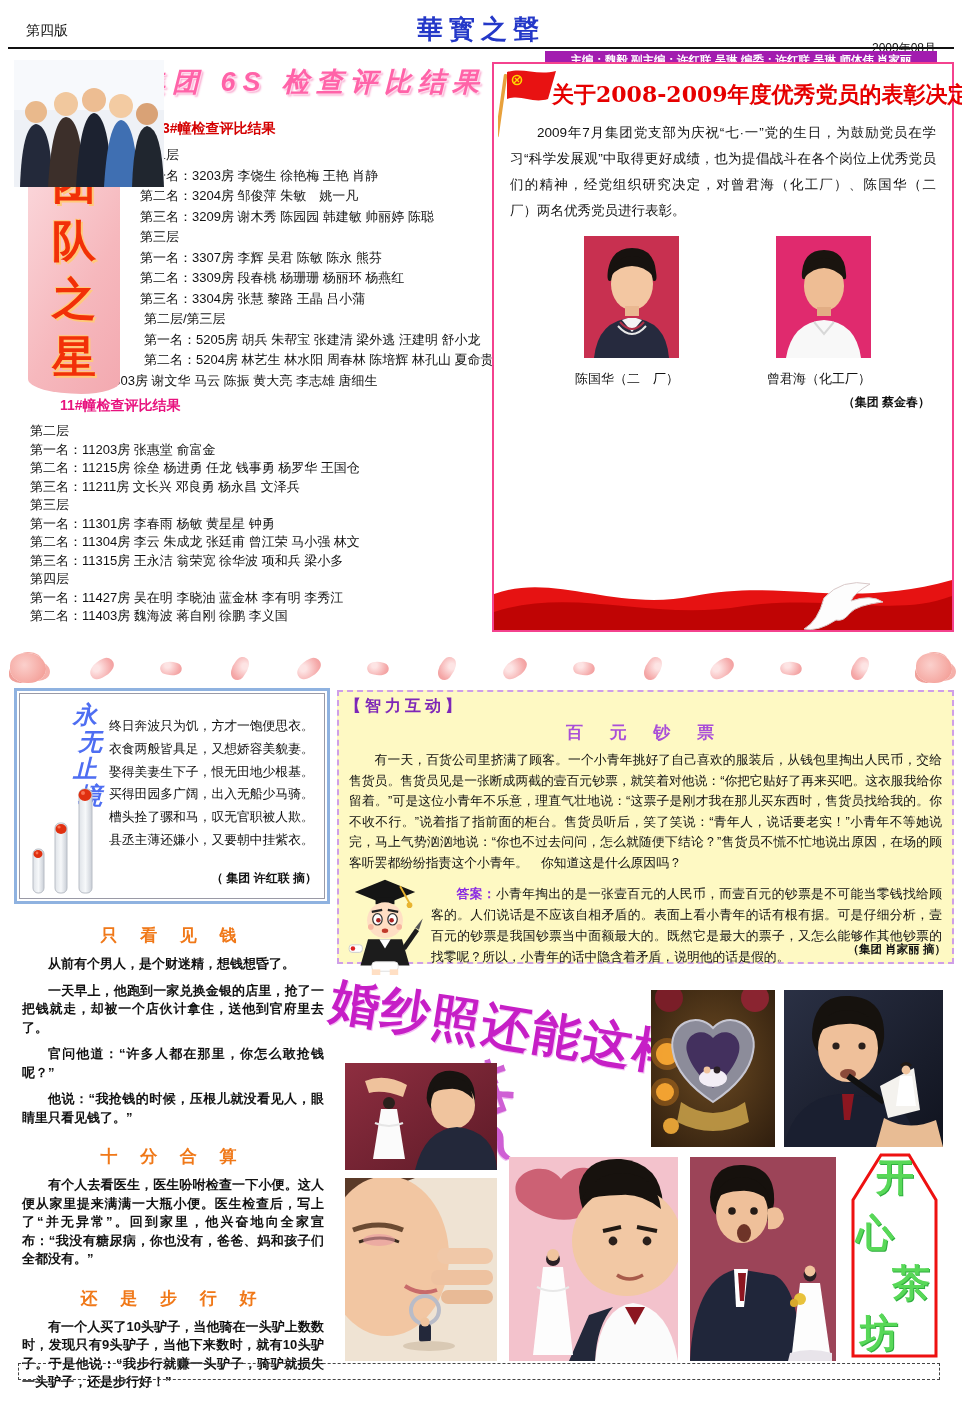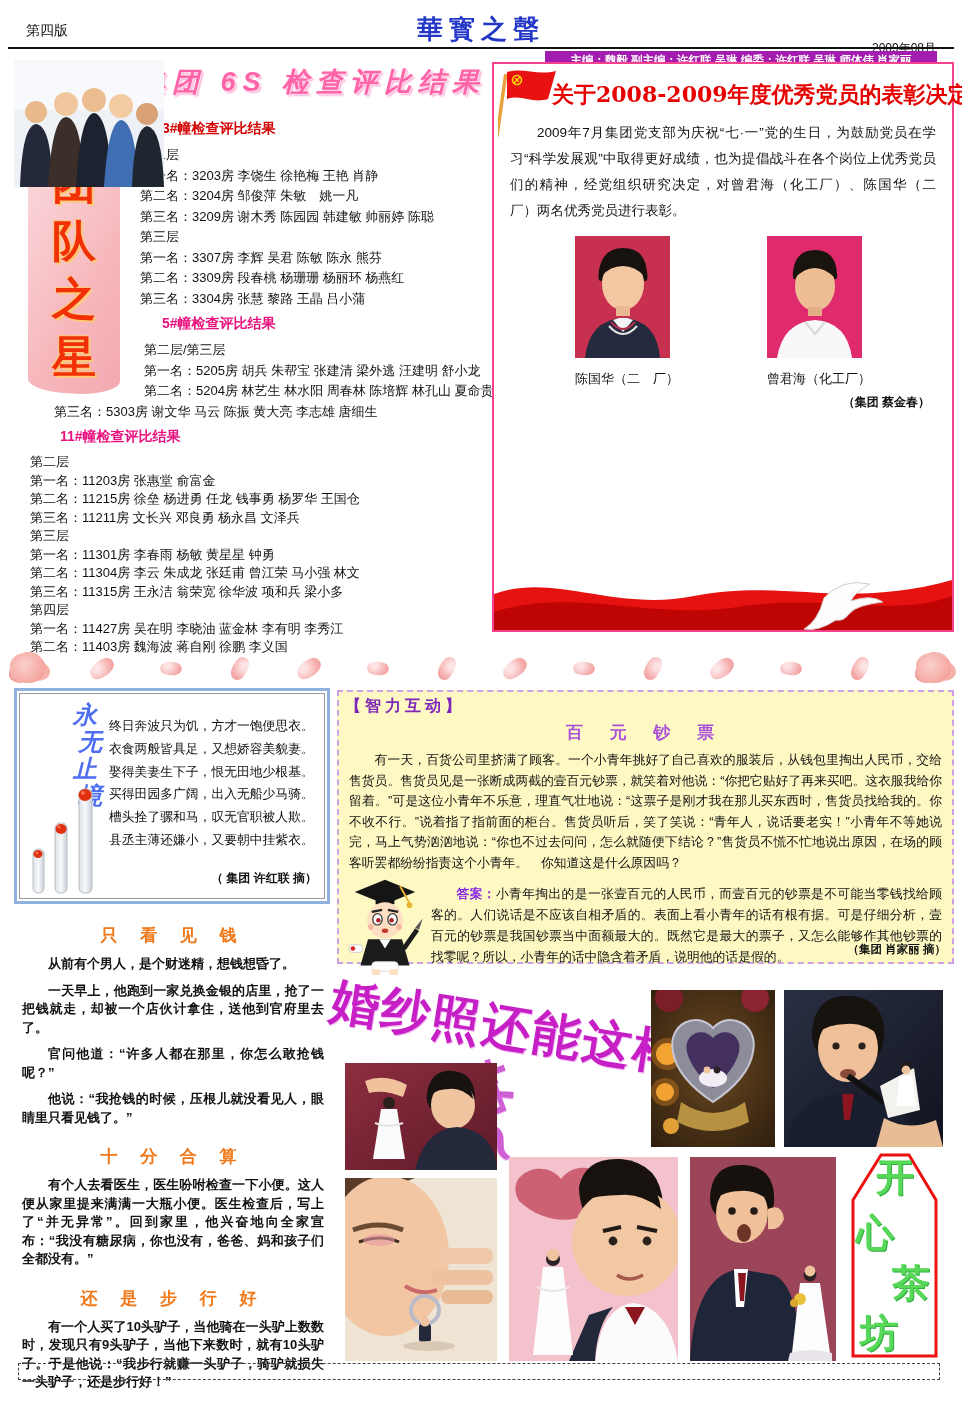--- a/index.html
+++ b/index.html
@@ -33,21 +33,21 @@
   .ind{margin-left:110px}.ind2{margin-left:114px}.out{margin-left:24px}
   .tight{line-height:18.5px;}
 
   
   .award-box{left:492px;top:62px;width:462px;height:570px;border:2px solid #f4428e;box-sizing:border-box;background:#fff;}
   .flag{position:absolute;left:4px;top:2px;}
   .award-title{margin:16px 8px 0 58px;font-size:22px;font-weight:bold;color:#e60000;white-space:nowrap;
                font-family:"DejaVu Serif",serif;}
   .award-p{font-size:13.5px;line-height:26px;text-align:justify;text-indent:2em;margin:10px 16px 0 16px;}
   .photo-row{display:flex;justify-content:center;gap:88px;margin-top:12px;}
-  .photo-row figure{margin:0;text-align:left;}
+  .photo-row figure{margin:0;text-align:right;}
   .photo-row figcaption{font-size:13px;margin-top:8px;}
   .award-byline{text-align:right;margin:6px 22px 0 0;font-weight:bold;font-size:12px;position:relative;z-index:2;}
   .waves{position:absolute;left:0;bottom:0;width:458px;height:62px;}
 
   
   .petal-row{left:0;top:650px;width:962px;height:36px;display:flex;justify-content:space-between;
              align-items:center;padding:0 10px;box-sizing:border-box;}
   .petal{display:inline-block;width:26px;height:17px;
          background:radial-gradient(circle at 30% 35%,#fde4e4 15%,#f5a9a9 70%,#ef9797);
          border-radius:70% 30% 65% 30%/60% 45% 60% 40%;}
@@ -141,21 +141,20 @@
   <div class="abs res-col">
     <div class="res-h c-red ml-h">3#幢检查评比结果</div>
     <div class="res-row ind">第二层</div>
     <div class="res-row ind">第一名：3203房 李饶生 徐艳梅 王艳 肖静</div>
     <div class="res-row ind">第二名：3204房 邹俊萍 朱敏　姚一凡</div>
     <div class="res-row ind">第三名：3209房 谢木秀 陈园园 韩建敏 帅丽婷 陈聪</div>
     <div class="res-row ind">第三层</div>
     <div class="res-row ind">第一名：3307房 李辉 吴君 陈敏 陈永 熊芬</div>
     <div class="res-row ind">第二名：3309房 段春桃 杨珊珊 杨丽环 杨燕红</div>
     <div class="res-row ind">第三名：3304房 张慧 黎路 王晶 吕小蒲</div>
-    <div class="res-h c-pink ml-h">5#幢检查评比结果</div>
     <div class="res-row ind2">第二层/第三层</div>
     <div class="res-row ind2">第一名：5205房 胡兵 朱帮宝 张建清 梁外逃 汪建明 舒小龙</div>
     <div class="res-row ind2">第二名：5204房 林艺生 林水阳 周春林 陈培辉 林孔山 夏命贵</div>
     <div class="res-row out">第三名：5303房 谢文华 马云 陈振 黄大亮 李志雄 唐细生</div>
     <div class="res-h c-pink ml-h2">11#幢检查评比结果</div>
     <div class="res-row tight">第二层</div>
     <div class="res-row tight">第一名：11203房 张惠堂 俞富金</div>
     <div class="res-row tight">第二名：11215房 徐垒 杨进勇 任龙 钱事勇 杨罗华 王国仓</div>
     <div class="res-row tight">第三名：11211房 文长兴 邓良勇 杨永昌 文泽兵</div>
     <div class="res-row tight">第三层</div>

